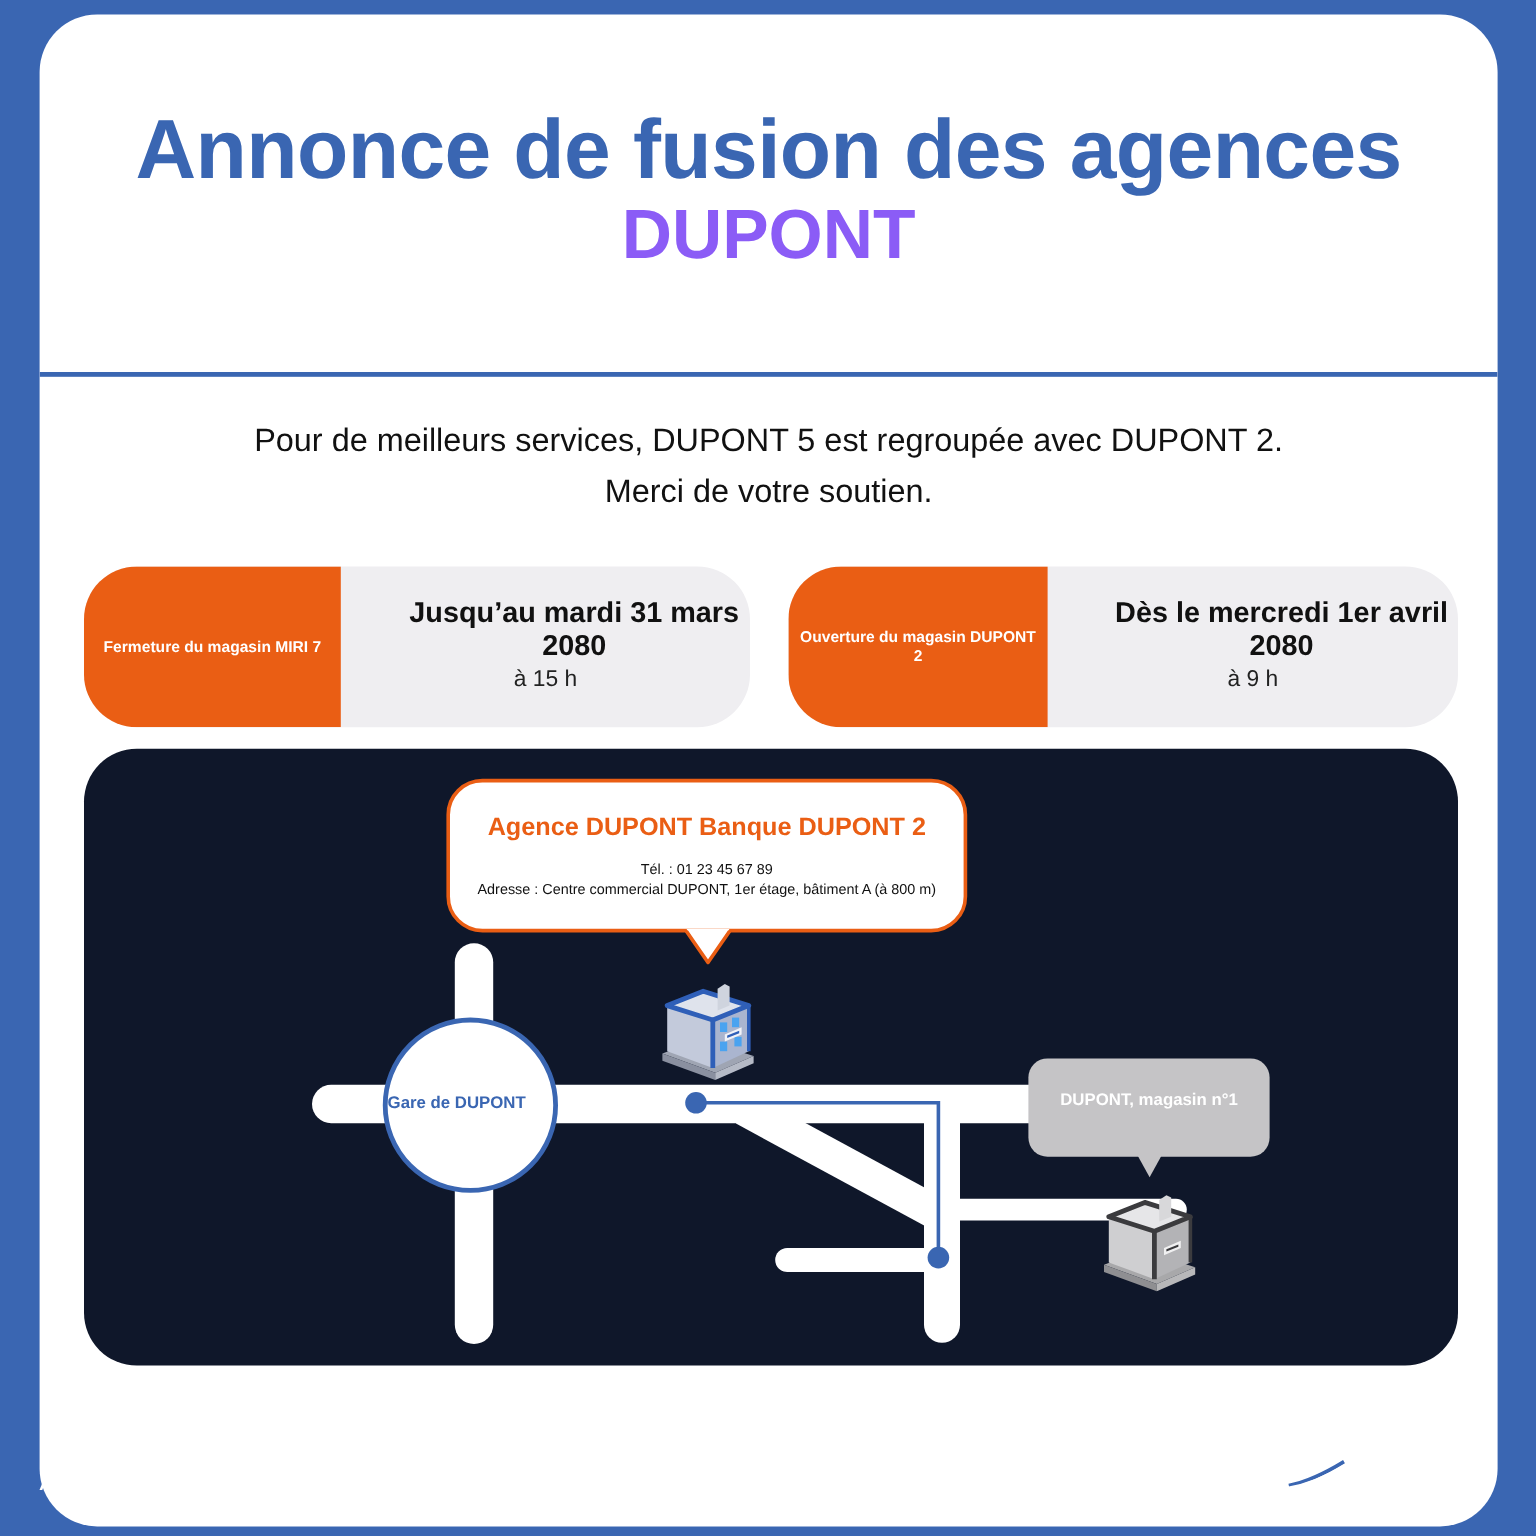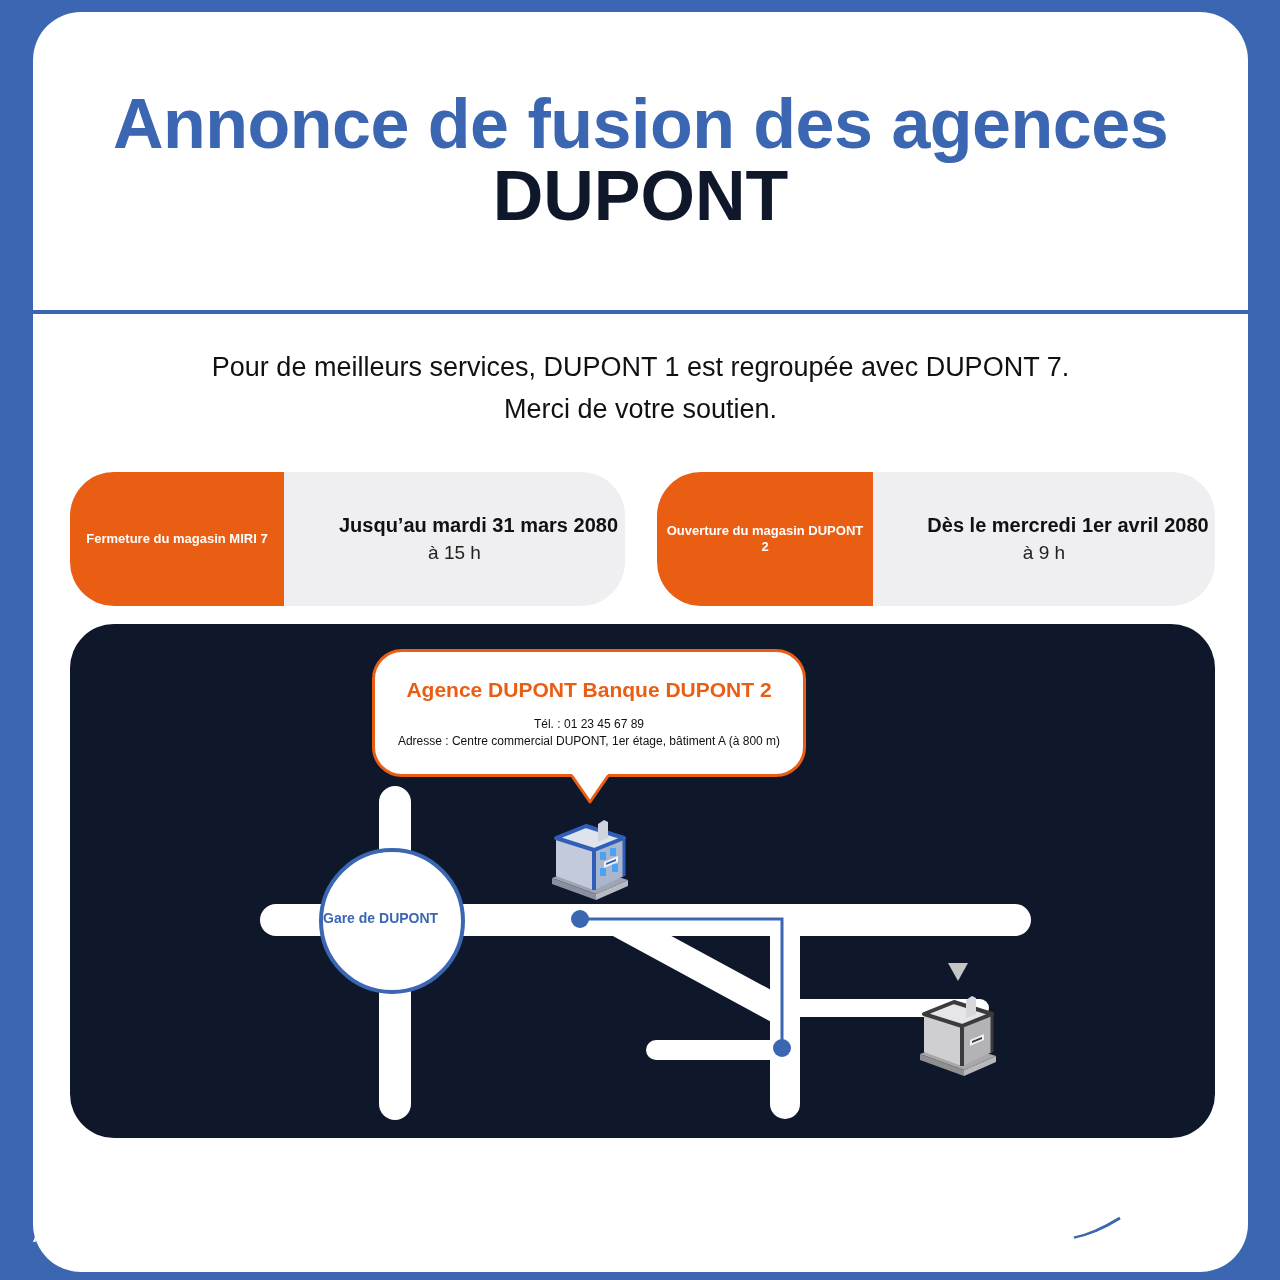--- a/index.html
+++ b/index.html
@@ -27,22 +27,22 @@
       position: absolute; left: 0; width: 100%;
       top: 72px;
       font-size: 70px; font-weight: 700;
       color: #3a66b2;
       letter-spacing: -0.5px;
       line-height: 80px;
     }
     .title-line2 {
       position: absolute; left: 0; width: 100%;
       top: 144px;
-      font-size: 70px; font-weight: 700;
-      color: #0f172a;
+      font-size: 58px; font-weight: 700;
+      color: #8b5cf6;
       line-height: 80px;
     }
     .divider {
       position: absolute; left: 0; top: 298px;
       width: 100%; height: 4px;
       background: #3a66b2;
     }
     .intro {
       position: absolute; left: 0; top: 334px; width: 100%;
       text-align: center;
@@ -67,21 +67,21 @@
       padding: 0 6px;
       line-height: 16px;
     }
     .info-card .value {
       flex: 1;
       display: flex; flex-direction: column;
       align-items: center; justify-content: center;
       text-align: center;
     }
     .info-card .date {
-      font-size: 20px; font-weight: 700; color: #111111;
+      font-size: 24px; font-weight: 700; color: #111111;
       line-height: 28px;
       margin-left: 48px;
     }
     .info-card .time {
       font-size: 19px; color: #222222;
       line-height: 28px;
     }
     .map {
       position: absolute;
       left: 37px; top: 612px;
@@ -167,21 +167,21 @@
 <div class="card">
 
   <div class="title-block">
     <div class="title-line1">Annonce de fusion des agences</div>
     <div class="title-line2">DUPONT</div>
   </div>
 
   <div class="divider"></div>
 
   <div class="intro">
-    <div>Pour de meilleurs services, DUPONT 1 est regroupée avec DUPONT 7.</div>
+    <div>Pour de meilleurs services, DUPONT 5 est regroupée avec DUPONT 2.</div>
     <div>Merci de votre soutien.</div>
   </div>
 
   <div class="info-card" style="left:37px; width:555px;">
     <div class="label" style="width:214px;">Fermeture du magasin MIRI 7</div>
     <div class="value">
       <div class="date">Jusqu’au mardi 31 mars 2080</div>
       <div class="time">à 15 h</div>
     </div>
   </div>
@@ -243,20 +243,23 @@
       <rect x="66" y="48" width="6" height="8" fill="#4aa3f0"></rect>
       <polygon points="58,46 72,40 72,46 58,52" fill="#f1f3f8"></polygon>
       <polygon points="60,47 70,43 70,45 60,49" fill="#2f5fb8"></polygon>
       <polygon points="52,8 58,4 62,6 62,22 52,26" fill="#cfd4de"></polygon>
     </svg>
 
     <div class="station">
       <span>Gare de DUPONT</span>
     </div>
 
+    <div class="bubble-old">
+      <span>DUPONT, magasin n°1</span>
+    </div>
     <svg class="bubble-old-tail" width="20" height="20" viewBox="0 0 20 20">
       <polygon points="0,0 20,0 10,18" fill="#c5c4c6"></polygon>
     </svg>
 
     <svg class="building" style="left:844px; top:368px;" width="84" height="86" viewBox="0 0 84 86">
       <polygon points="6,62 50,78 82,64 38,50" fill="#a8a8aa"></polygon>
       <polygon points="6,62 50,78 50,84 6,68" fill="#8f8f92"></polygon>
       <polygon points="50,78 82,64 82,70 50,84" fill="#b8b8ba"></polygon>
       <polygon points="10,22 10,60 48,74 48,34" fill="#cfcfd1"></polygon>
       <polygon points="48,34 48,74 78,60 78,22" fill="#b3b3b6"></polygon>

